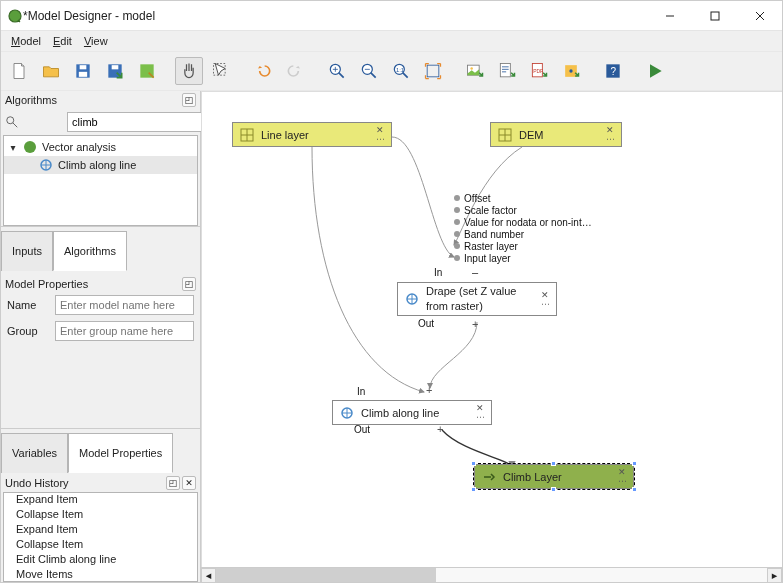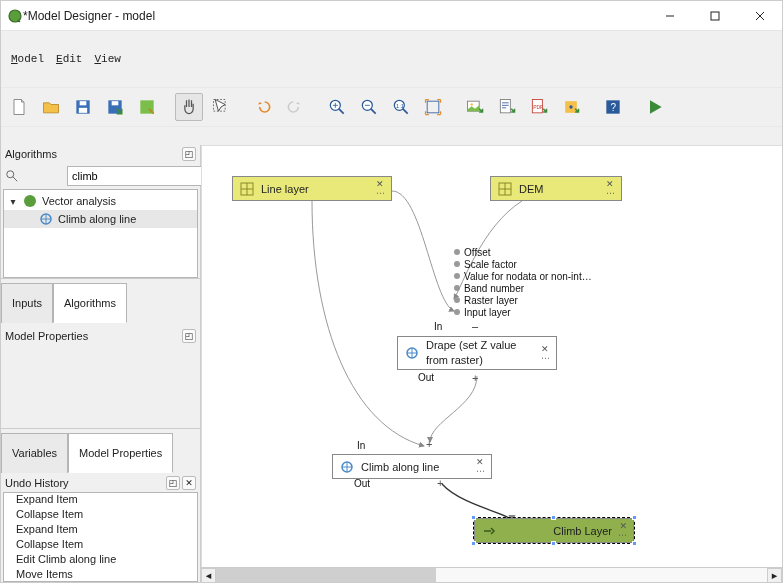--- a/index.html
+++ b/index.html
@@ -1,22 +1,22 @@
 <!DOCTYPE html>
 <html><head>
 <meta charset="utf-8">
 <style>
   * { box-sizing: border-box; }
   html, body { margin:0; padding:0; font-family: "Segoe UI", Tahoma, sans-serif; font-size:11px; color:#222; background:#f0f0f0; }
-  .window { width:783px; height:583px; background:#f0f0f0; display:flex; flex-direction:column; border:1px solid #ccc;gap:18px; }
+  .window { width:783px; height:583px; background:#f0f0f0; display:flex; flex-direction:column; border:1px solid #ccc; }
   .titlebar { height:30px; display:flex; align-items:center; padding-left:6px; background:#fff; border-bottom:1px solid #e5e5e5; }
   .titlebar .title { flex:1; font-size:12px; }
   .titlebar .wbtn { width:45px; height:29px; display:flex; align-items:center; justify-content:center; }
   .menubar { height:20px; display:flex; align-items:center; gap:12px; padding-left:10px; background:#f0f0f0; }
-  .menubar span { text-decoration:underline dotted transparent;font-family:Liberation Mono, monospace; }
+  .menubar span { text-decoration:underline dotted transparent; }
   .menubar .m { position:relative; }
   .menubar .m::first-letter { text-decoration:underline; }
   .toolbar { height:40px; display:flex; align-items:center; gap:4px; padding:4px; background:#f0f0f0; border-top:1px solid #e8e8e8; border-bottom:1px solid #e8e8e8; }
   .tbtn { width:28px; height:28px; display:flex; align-items:center; justify-content:center; border:1px solid transparent; border-radius:2px; }
   .tbtn.active { background:#e6e6e6; border:1px solid #bbb; }
   .vsep { width:6px; }
   .body { flex:1; display:flex; overflow:hidden; }
   .sidebar { width:200px; display:flex; flex-direction:column; border-right:1px solid #ccc; background:#f0f0f0; }
   .panel-title { display:flex; align-items:center; justify-content:space-between; padding:2px 4px; font-size:11px; }
   .panel-title .pbtns { display:flex; gap:2px; }
@@ -54,21 +54,21 @@
   .param-list div { height:12px; display:flex; align-items:center;}
   .param-list .pd { width:6px;height:6px;border-radius:3px;background:#999;margin-right:4px;}
   .plus { position:absolute; font-size:11px; color:#555; }
   .scrollbar-h { height:15px; background:#f0f0f0; border-top:1px solid #ccc; display:flex; align-items:center;}
   .scrollbar-h .arrow { width:15px; height:15px; display:flex; align-items:center; justify-content:center; background:#f0f0f0; border:1px solid #ccc;}
   .scrollbar-h .track { flex:1; height:15px; position:relative; background:#f8f8f8;}
   .scrollbar-h .thumb { position:absolute; left:0; width:40%; height:100%; background:#cfcfcf;}
   .icon-svg { width:20px; height:20px; }
   .handle { position:absolute; width:5px;height:5px;background:#69f;border:1px solid #fff; display:none;}
   .node.selected .handle{display:block;}
-  .node.selected .box{outline:1px dashed #000;text-align:right;}
+  .node.selected .box{outline:1px dashed #000;}
   .qicon { width:16px; height:16px; }
 </style>
 </head>
 <body>
 
 <div class="window">
 
   <div class="titlebar">
     <svg class="qicon" viewBox="0 0 16 16">
         <circle cx="8" cy="8" r="6" fill="#5a9e3c"></circle>
@@ -271,20 +271,26 @@
       <div class="tabstrip">
         <div class="tab">Inputs</div>
         <div class="tab active">Algorithms</div>
       </div>
 
       <div class="panel-title" style="margin-top:4px">
         <span>Model Properties</span>
         <div class="pbtns">
             <div class="pbtn">◰</div>
           </div>
+      </div>
+      <div class="propgrid">
+        <span>Name</span>
+        <input placeholder="Enter model name here" style="">
+        <span>Group</span>
+        <input placeholder="Enter group name here" style="">
       </div>
       <div class="flex-spacer"></div>
       <div class="tabstrip">
         <div class="tab">Variables</div>
         <div class="tab active">Model Properties</div>
       </div>
 
       <div class="panel-title" style="margin-top:1px">
         <span>Undo History</span>
         <div class="pbtns">

